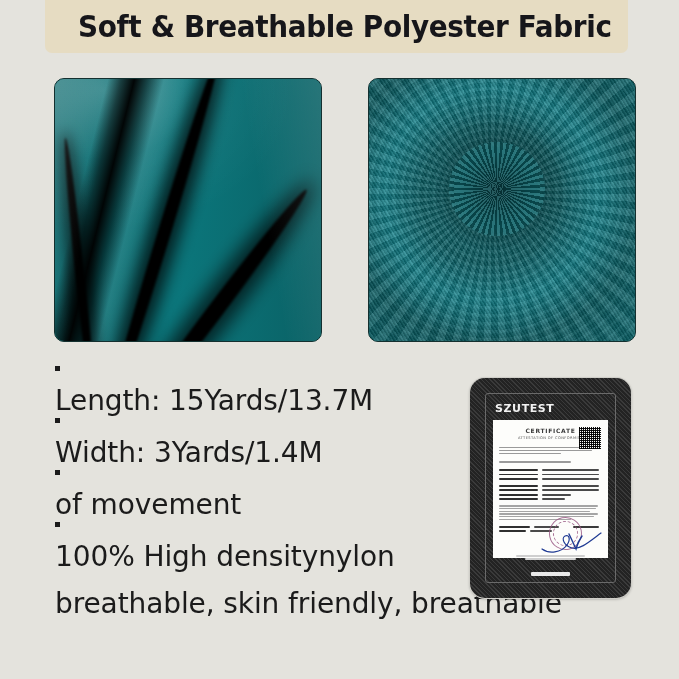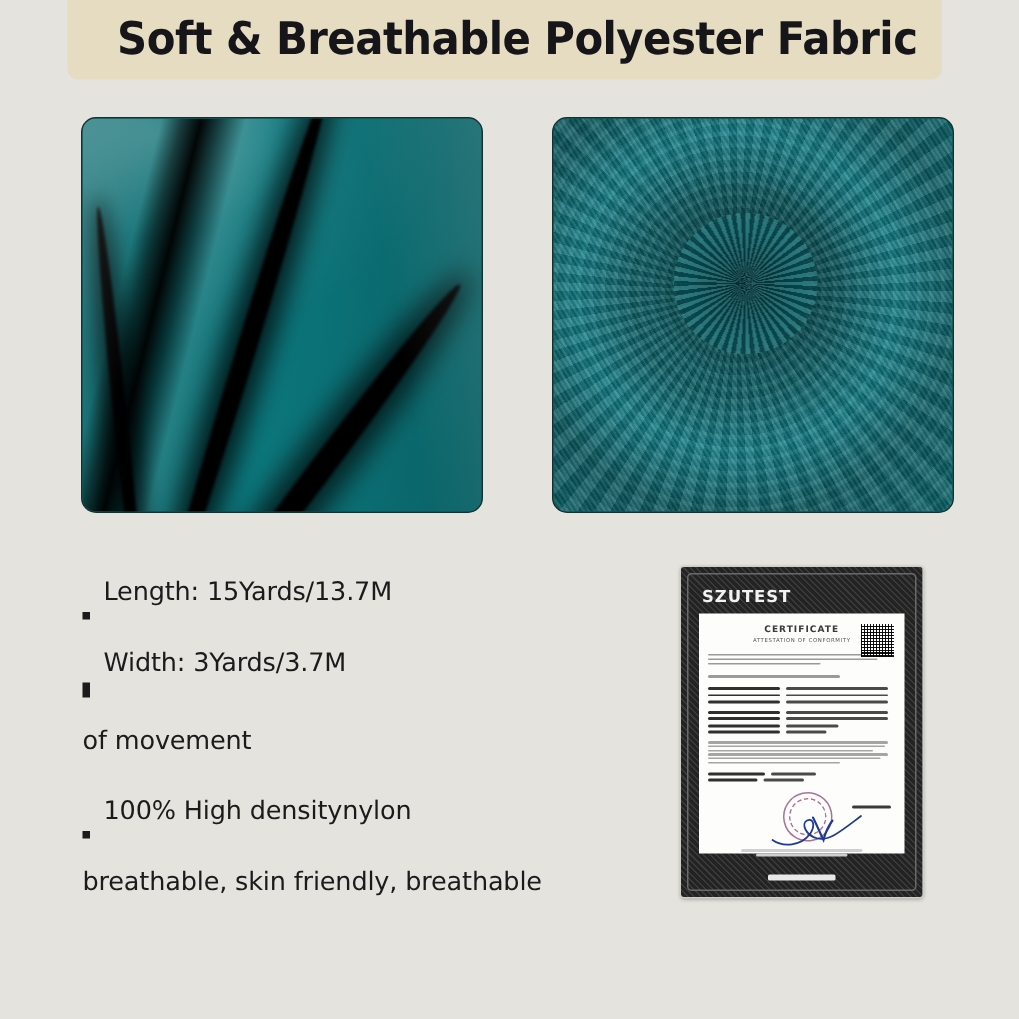--- a/index.html
+++ b/index.html
@@ -179,55 +179,56 @@
 
   
   .specs {
     position: absolute;
     left: 55px;
     top: 372px;
     width: 400px;
   }
   .spec-line {
     display: flex;
-    align-items: flex-end;
-    font-size: 17px;
+    align-items: flex-start;
+    font-size: 28px;
     color: #1b1b1b;
     line-height: 47px;
     white-space: nowrap;
     letter-spacing: -0.1px;
+    flex-direction: column;
   }
   .spec-line.cont { padding-left: 0px; }
   .bullet-mark {
     display: inline-block;
     width: 5px;
     height: 5px;
     background: #1b1b1b;
     margin-right: 9px;
     position: relative;
     top: -6px;
     flex: 0 0 auto;
   }
 
   
   .cert {
     position: absolute;
-    left: 454px;
+    left: 470px;
     top: 378px;
     width: 161px;
     height: 220px;
-    border-radius: 2px;
+    border-radius: 15px;
     background:
       repeating-linear-gradient(45deg,
         #3a3a3a 0px, #3a3a3a 1px,
         #232323 1px, #232323 3px),
       #2b2b2b;
     box-shadow: 0 0 0 1px #cfcec8, 0 1px 3px rgba(0,0,0,0.35);
     box-sizing: border-box;
-    padding: 4px;
+    padding: 15px;
     overflow: hidden;
   }
   .cert-inner {
     position: relative;
     width: 100%;
     height: 100%;
     border: 1px solid #6a6a6a;
     border-radius: 3px;
     box-sizing: border-box;
     overflow: hidden;
@@ -410,21 +411,21 @@
 
 <div class="specs">
 
   <div class="spec-line">
     <span class="bullet-mark"></span>
     <span>Length: 15Yards/13.7M</span>
   </div>
 
   <div class="spec-line">
     <span class="bullet-mark"></span>
-    <span>Width: 3Yards/3.7M</span>
+    <span>Width: 3Yards/1.4M</span>
   </div>
 
   <div class="spec-line">
     <span class="bullet-mark"></span>
   </div>
 
   <div class="spec-line cont">
     <span>of movement</span>
   </div>
 

